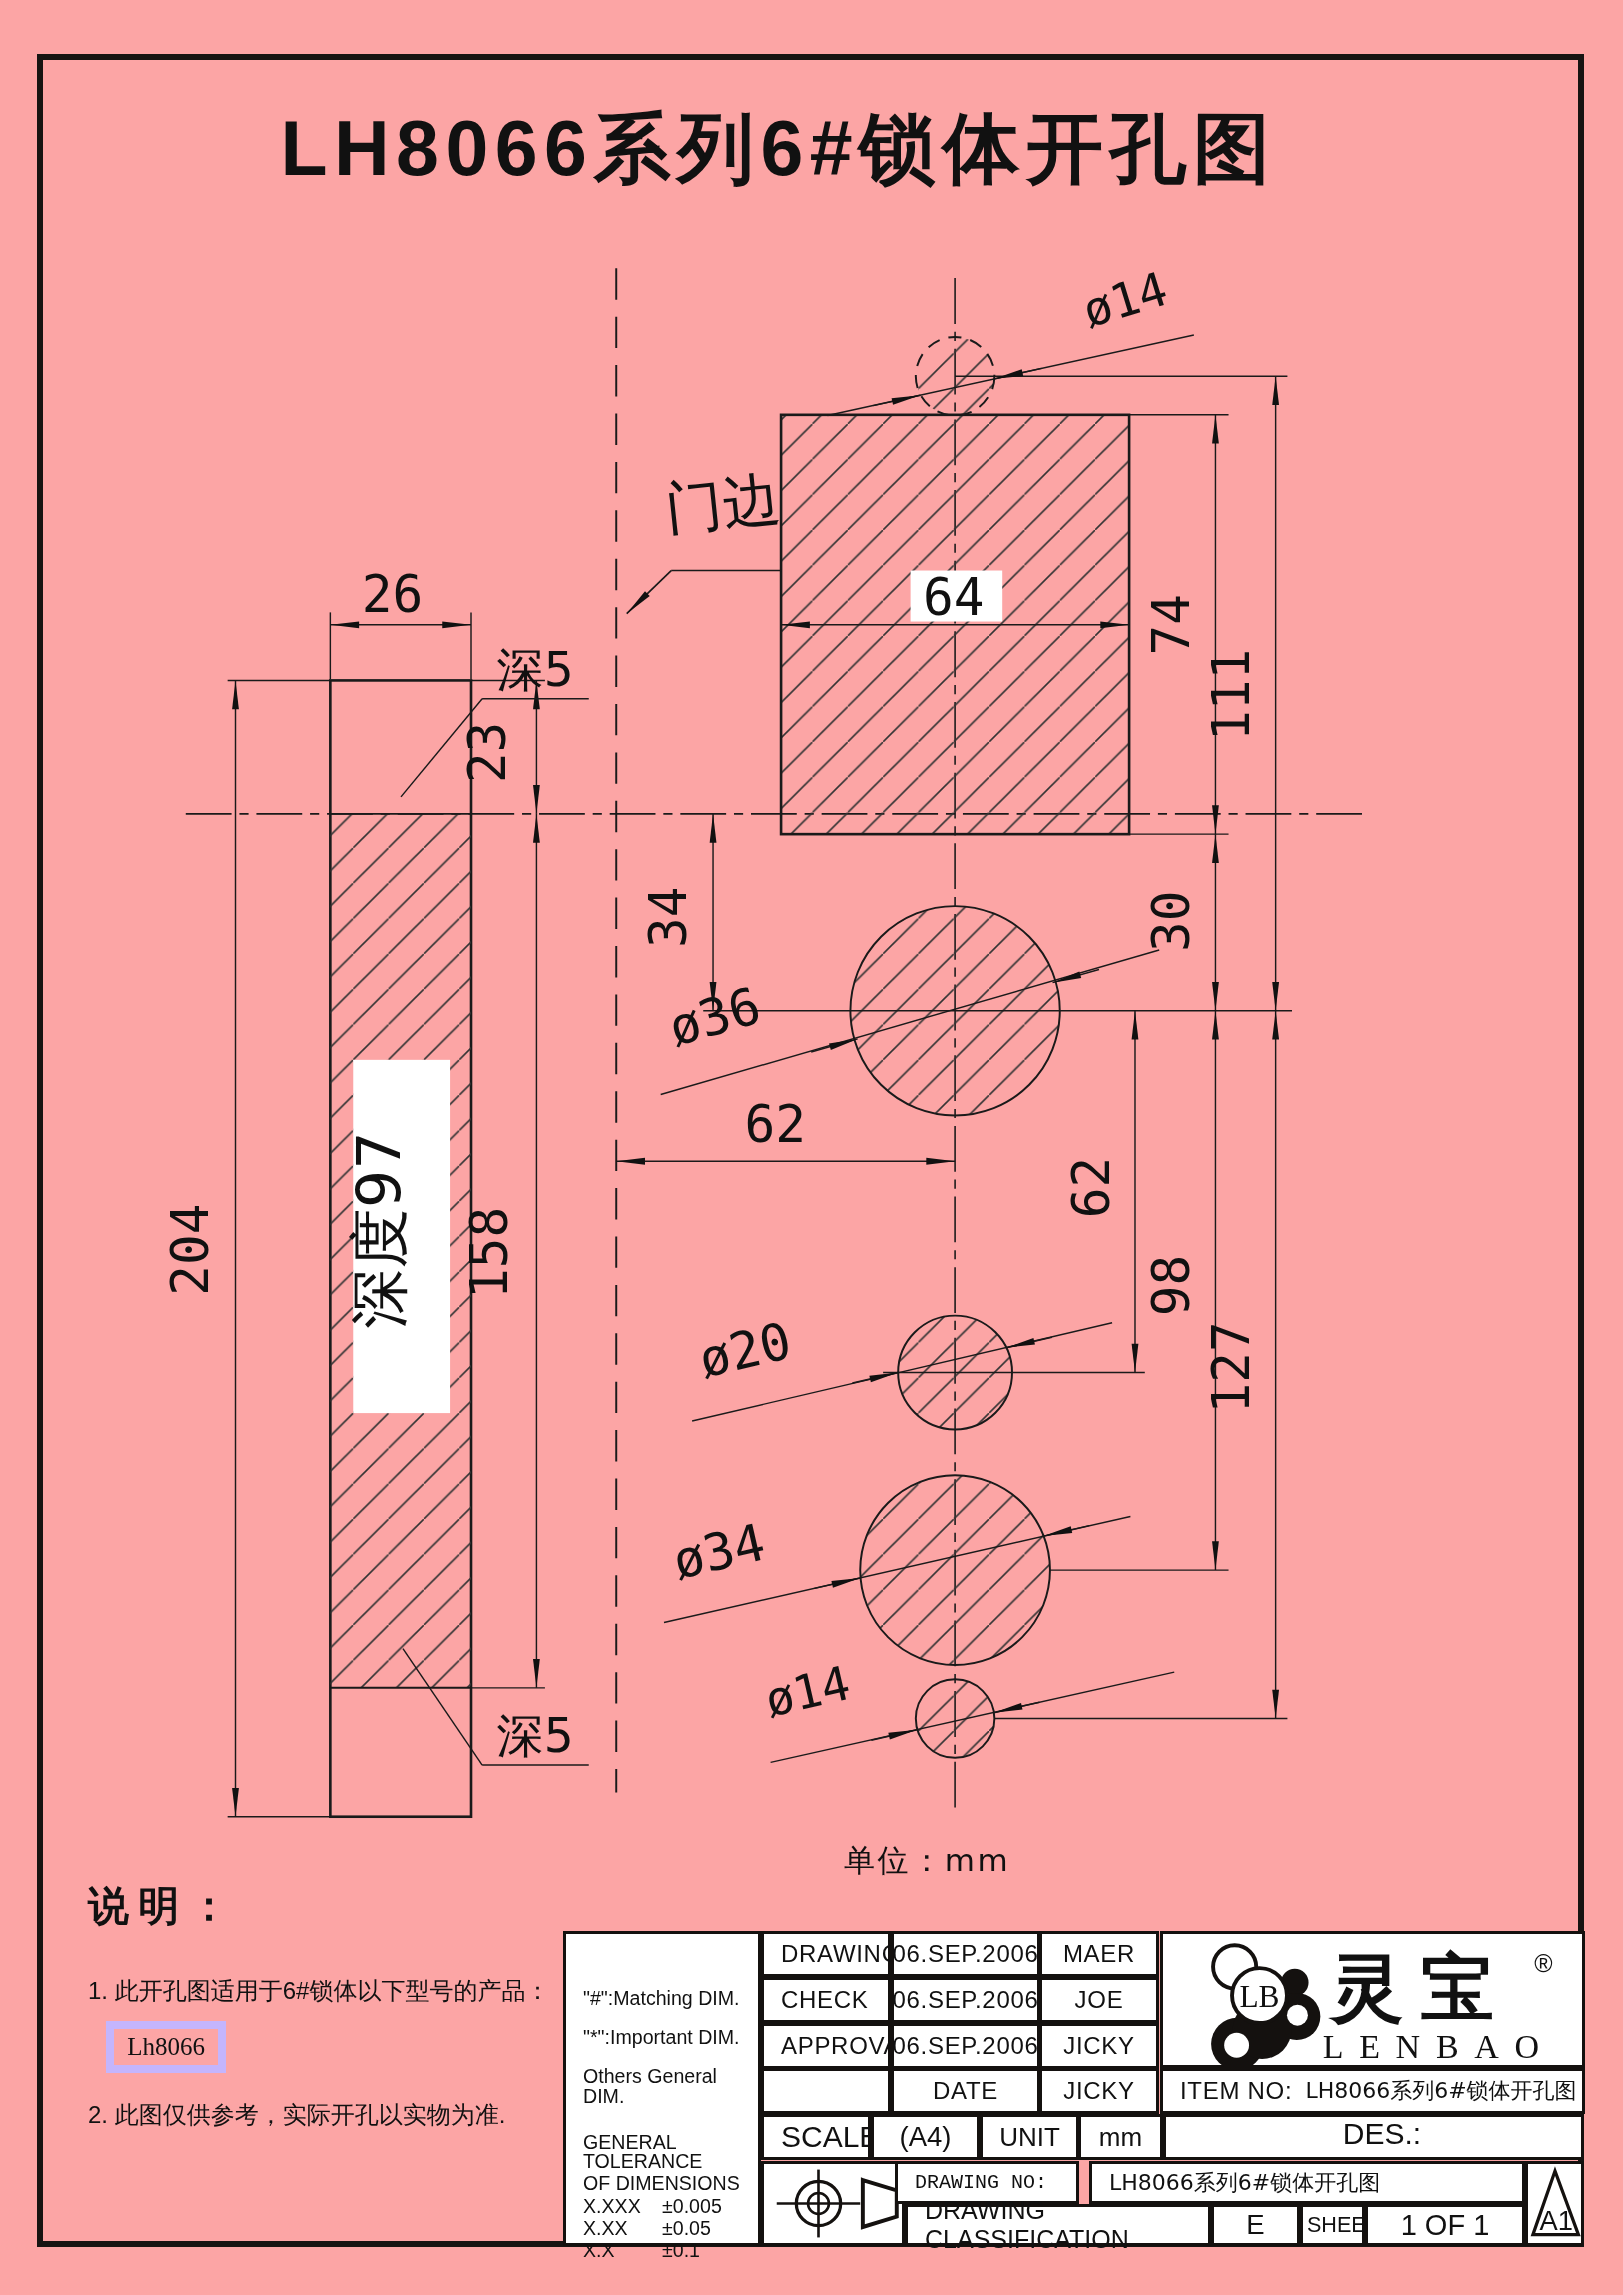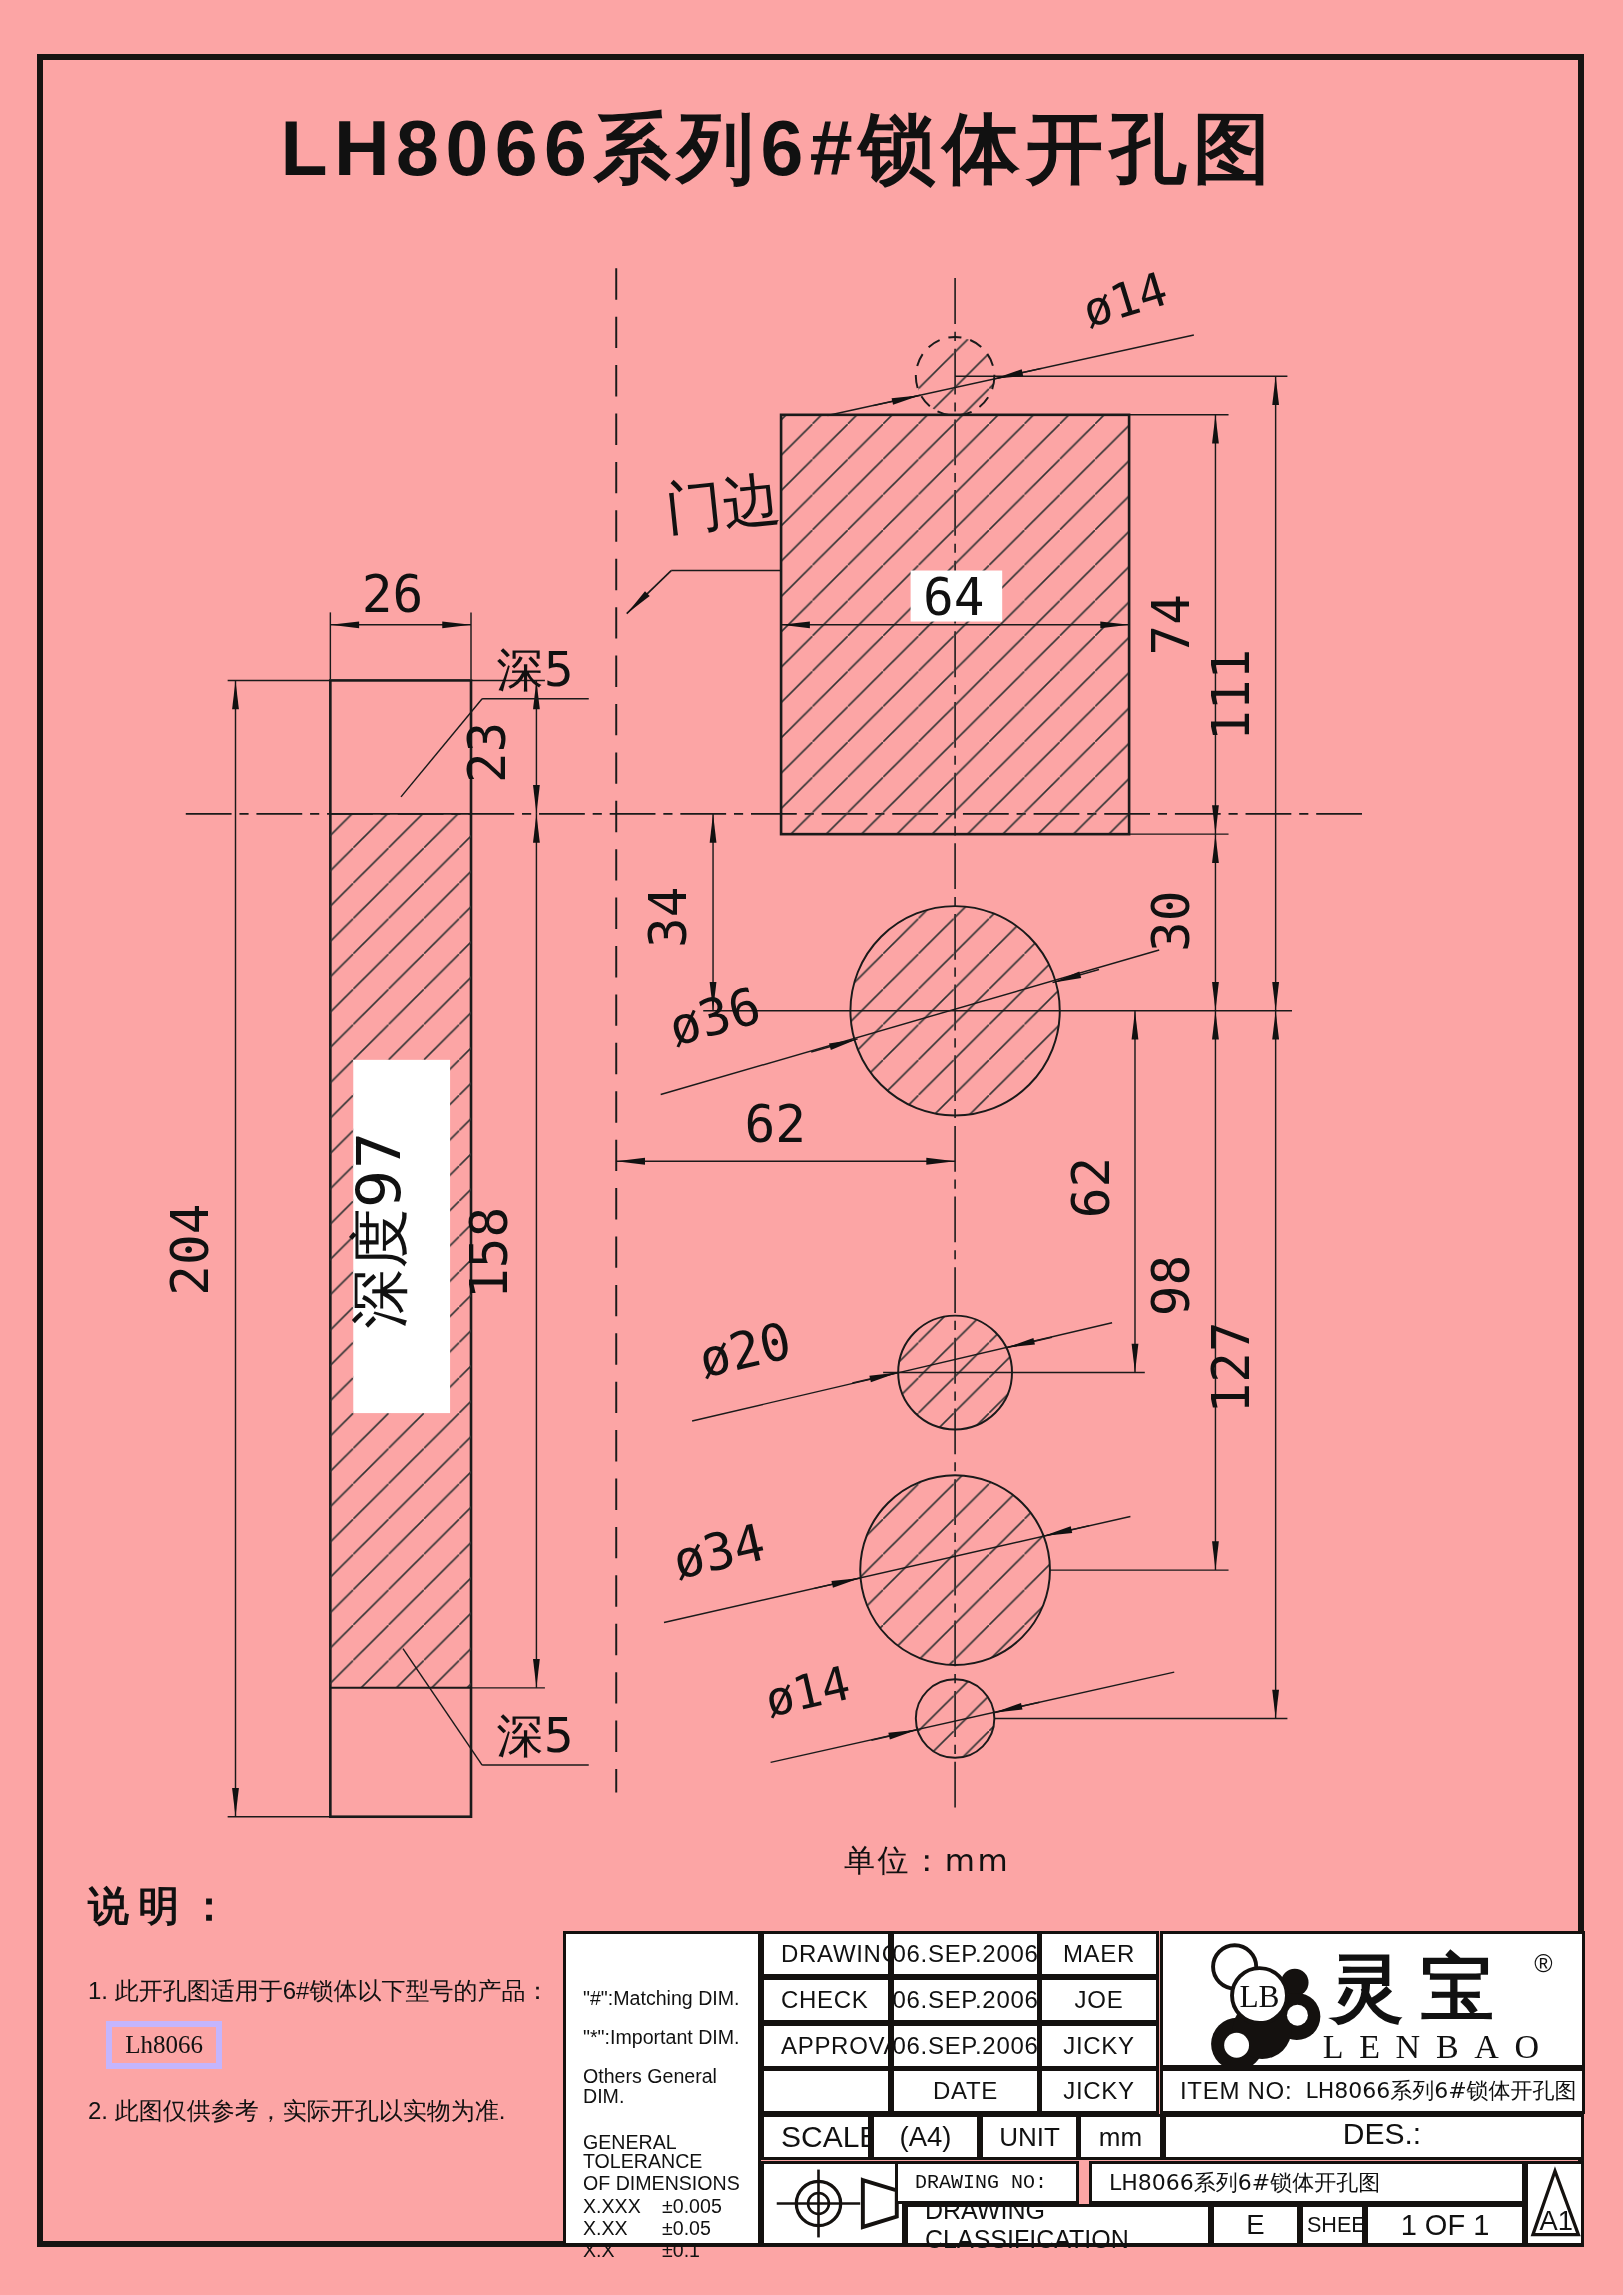--- a/index.html
+++ b/index.html
@@ -8,21 +8,21 @@
   .page-title{position:absolute;left:0;top:98px;width:1557px;text-align:center;font-size:77px;font-weight:bold;letter-spacing:6.5px;font-family:"Liberation Sans",sans-serif;}
   svg{position:absolute;left:0;top:0;}
   svg text{fill:#111;}
   .dt{font-family:"DejaVu Sans Mono",monospace;font-size:78px;}
   .dts{font-family:"DejaVu Sans Mono",monospace;font-size:72px;}
   .cjk{font-family:"DejaVu Sans",sans-serif;}
   .unit-note{position:absolute;left:844px;top:1840px;font-size:31px;letter-spacing:2.6px;font-family:"DejaVu Sans",sans-serif;}
   .notes{position:absolute;left:88px;top:1879px;width:471px;}
   .notes h2{margin:0;font-size:41px;font-weight:bold;letter-spacing:9.2px;}
   .notes .n1{margin-top:41px;font-size:24px;}
-  .model-box{display:inline-block;margin:14.4px 0 0 18.3px;padding:3.9px 13px;border:6px solid #c4b5fd;font-family:"Liberation Serif",serif;font-size:25px;}
+  .model-box{display:inline-block;margin:14.4px 0 0 18.3px;padding:3.9px 13px;border:8px solid #c4b5fd;font-family:"Liberation Serif",serif;font-size:25px;}
   .notes .n2{margin-top:26px;font-size:24px;}
   .cell{position:absolute;border:3.3px solid #14110f;box-sizing:border-box;display:flex;align-items:center;justify-content:center;background:#fff;font-size:23.6px;}
   .cell.left{justify-content:flex-start;padding-left:17px;}
   .cell.top{align-items:flex-start;}
   .lbl{font-size:24px;letter-spacing:0.7px;}
   .big{font-size:30px;}
   .val-cn{font-size:22px;font-family:"DejaVu Sans",sans-serif;}
   .side-notes{font-size:19.6px;line-height:1.0;width:100%;padding:55px 0 0 17px;}
   .side-notes p{margin:0 0 19.6px 0;}
   .side-notes .tol{margin:2.6px 0;}

